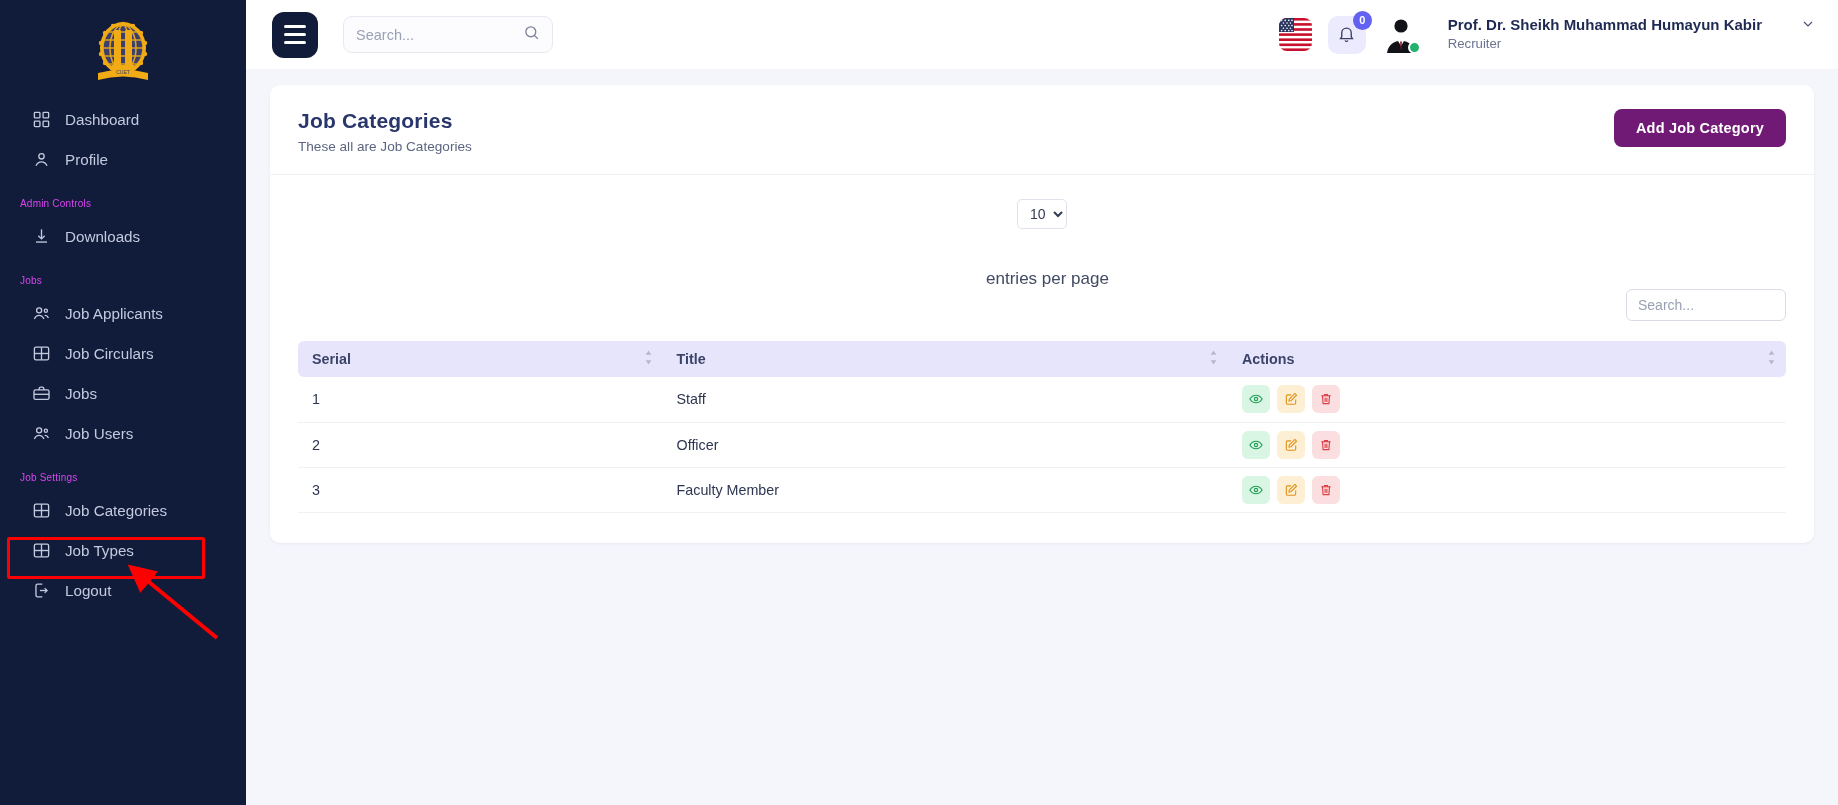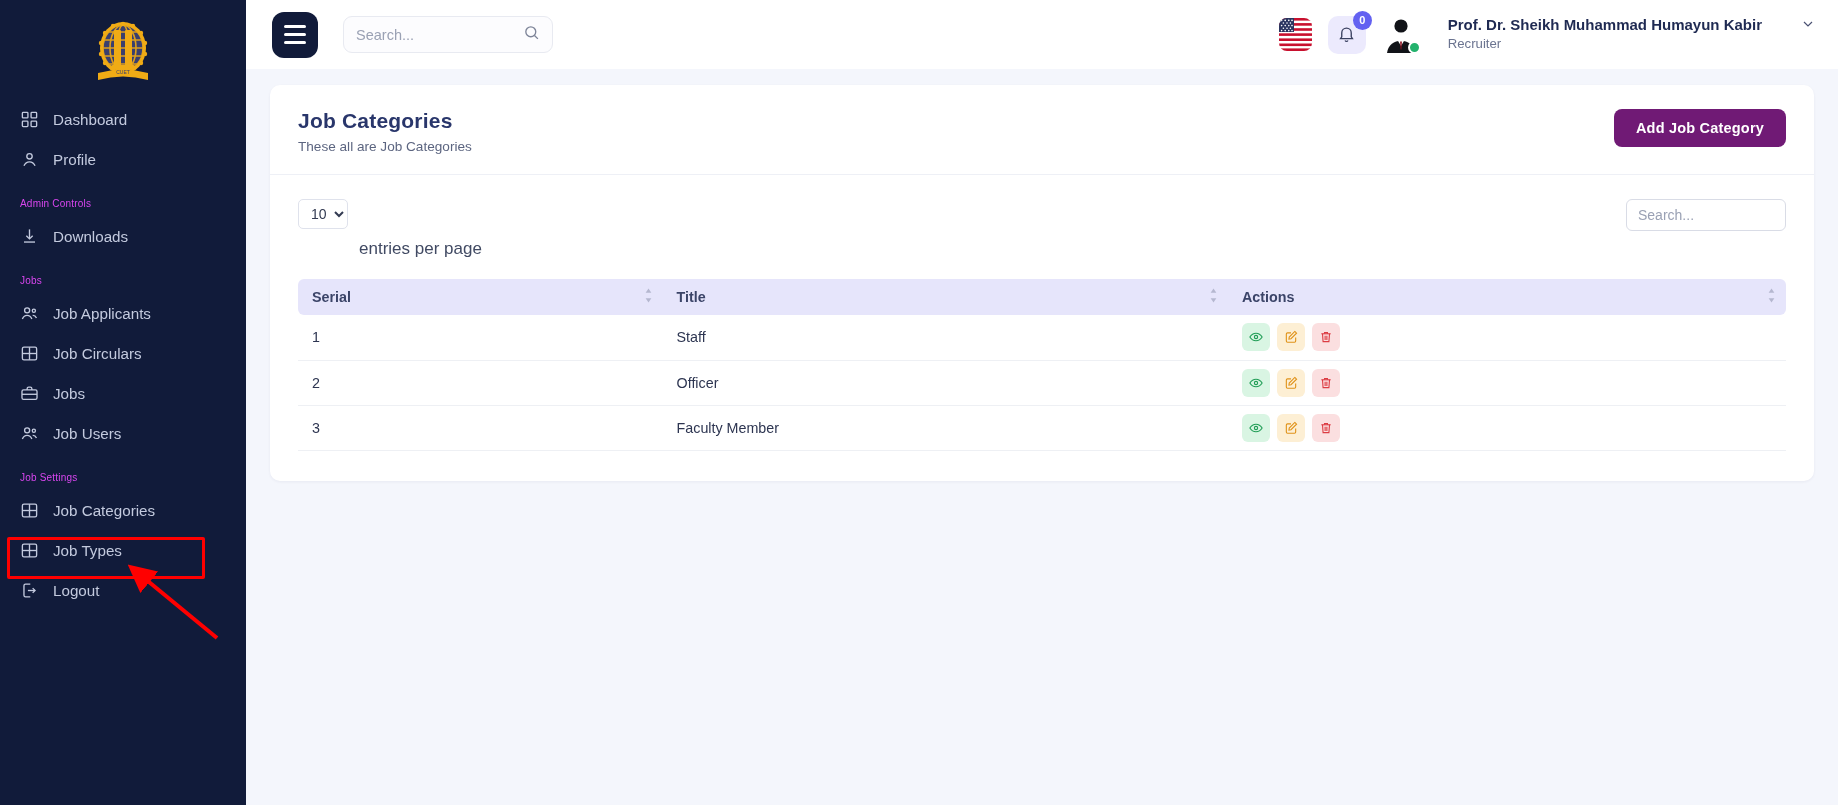--- a/index.html
+++ b/index.html
@@ -20,21 +20,21 @@
     padding-top: 6px;
   }
   .logo-wrap { height: 92px; display: flex; align-items: center; justify-content: center; }
   .logo { width: 62px; height: 72px; position: relative; }
   .nav-section-label {
     color: #d946ef; font-size: 10px; letter-spacing: .2px;
     padding: 0 0 0 20px; margin-top: 20px; margin-bottom: 8px;
   }
   .nav-item {
     display: flex; align-items: center; gap: 14px;
-    height: 38px; padding: 0 20px; margin: 2px 0;
+    height: 38px; padding: 0 20px; margin: 2px 12px;
     color: #c3cade; font-size: 15.2px; cursor: pointer; position: relative;
   }
   .nav-item .ic { width: 19px; height: 19px; flex: 0 0 19px; display: flex; align-items: center; justify-content: center; }
   .nav-item .ic svg { width: 19px; height: 19px; display: block; }
   .nav-item .chev { margin-left: auto; opacity: .75; }
 
   
   .annot-box {
     position: absolute; left: 7px; top: 537px;
     width: 198px; height: 42px;
@@ -101,21 +101,21 @@
     border-bottom: 1px solid #eef0f6;
   }
   .page-title { font-size: 21px; font-weight: bold; color: #29366b; letter-spacing: .2px; }
   .page-sub { font-size: 13.6px; color: #5d6party; color: #5c6580; margin-top: 6px; }
   .btn-primary {
     margin-left: auto; background: #701a75; color: #fff; border: 0;
     font-family: "Liberation Sans", sans-serif; font-size: 14.5px; font-weight: bold;
     padding: 0 22px; height: 38px; border-radius: 8px; cursor: pointer; letter-spacing: .2px;
   }
   .card-body { padding: 24px 28px 30px 28px; }
-  .tablecontrols { display: flex; align-items: flex-start; }
+  .tablecontrols { display: flex; align-items: center; flex-direction: column; }
   .entries-sel {
     height: 30px; border: 1px solid #dfe2ec; border-radius: 5px; background: #fff;
     font-family: "Liberation Sans", sans-serif; font-size: 14px; color: #333b52;
     padding: 0 4px 0 8px; cursor: pointer; outline: none;
   }
   .entries-label { font-size: 17px; color: #414a63; margin-left: 11px; margin-top: 40px; }
   .table-search {
     margin-left: auto; width: 160px; height: 32px; border: 1px solid #d9dce6;
     border-radius: 6px; padding: 0 11px; outline: none;
     font-family: "Liberation Sans", sans-serif; font-size: 14px; color: #39405a; background: #fff;

